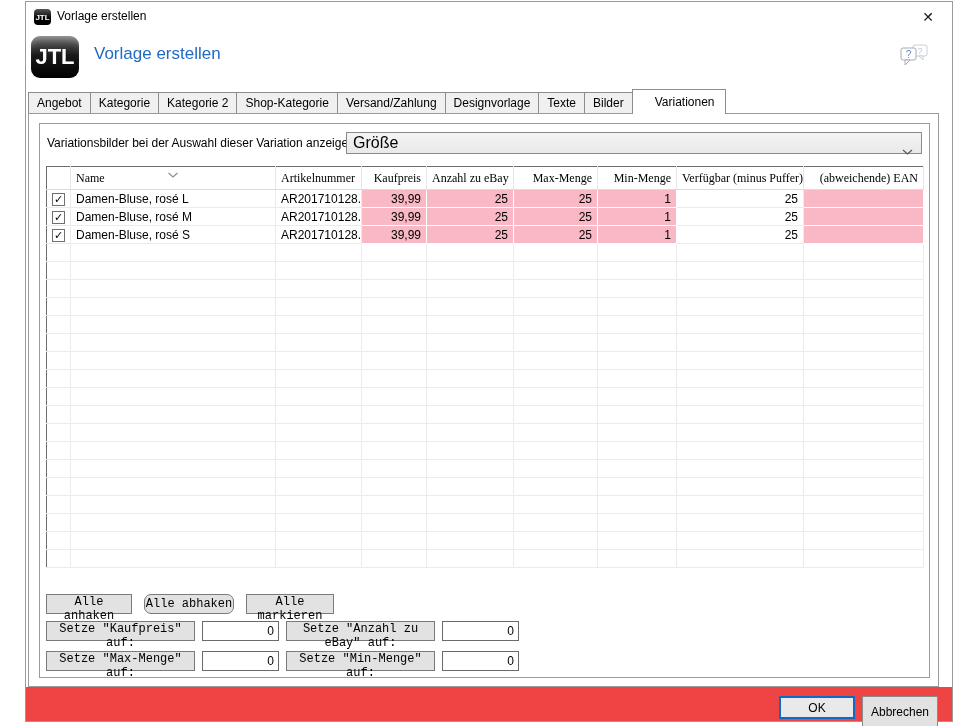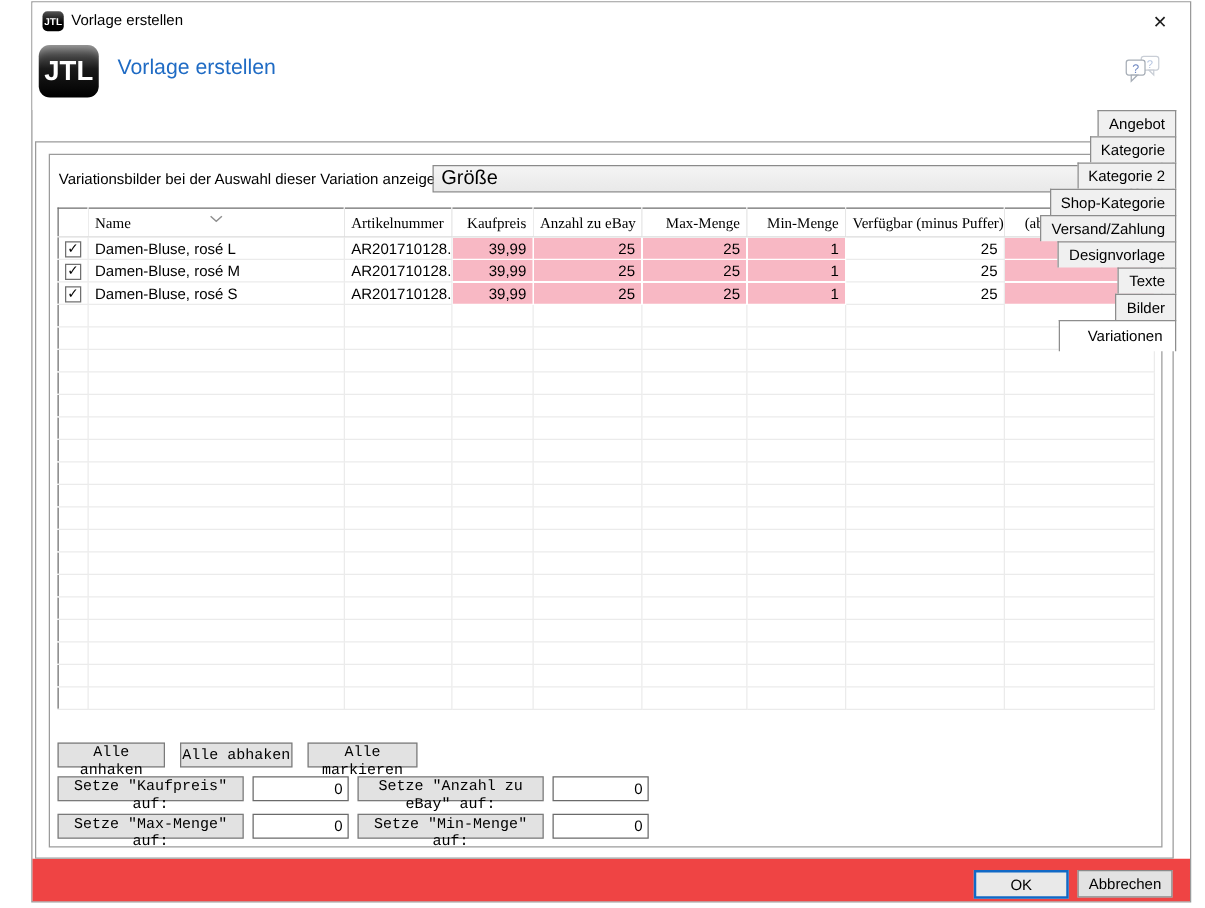--- a/index.html
+++ b/index.html
@@ -21,21 +21,21 @@
   
   .header { position:absolute; left:0; top:30px; width:926px; height:56px; background:#fff; }
   .biglogo { position:absolute; left:5px; top:4px; width:48px; height:42px; border-radius:9px;
              background:linear-gradient(#6b6b6b 0%, #1a1a1a 45%, #000 100%);
              box-shadow:inset 0 8px 7px -5px rgba(255,255,255,.35);
              color:#fff; font-size:22px; font-weight:bold; display:flex; align-items:center; justify-content:center; }
   .headtitle { position:absolute; left:68px; top:12px; font-size:17px; color:#1f6bc4; }
   .helpicon { position:absolute; left:871px; top:10px; width:34px; height:30px; }
 
   
-  .tabs { position:absolute; left:2px; top:86px; width:912px; height:25px; display:flex; align-items:flex-end; z-index:3;flex-direction:column; }
+  .tabs { position:absolute; left:2px; top:86px; width:912px; height:25px; display:flex; align-items:flex-end; z-index:3; }
   .tab { background:#f0f0f0; border:1px solid #8d8d8d; border-bottom:none; font-size:12px; color:#000;
          padding:3px 8px 4px 8px; margin-right:-1px; height:21px; white-space:nowrap; }
   .tab.active { background:#fff; height:25px; padding:5px 10px 6px 22px; margin-bottom:-1px; position:relative; z-index:4; }
 
   
   .tabpage { position:absolute; left:2px; top:111px; width:911px; height:574px; background:#fff; border:1px solid #9b9b9b; z-index:2; }
   .panel { position:absolute; left:10px; top:9px; width:891px; height:555px; background:#fff; border:1px solid #9b9b9b; }
 
   .combolabel { position:absolute; left:7px; top:8px; height:22px; line-height:22px; font-size:12px; color:#000; white-space:nowrap; }
   .combo { position:absolute; left:306px; top:8px; width:576px; height:22px;
@@ -57,35 +57,35 @@
   .cbcell{ text-align:center; padding:0; }
   .cb { display:inline-block; width:13px; height:13px; border:1px solid #707070; background:#fff;
         font-size:11px; line-height:11px; color:#000; vertical-align:middle; }
   .sortglyph { position:absolute; left:50%; top:0px; transform:translateX(-50%); }
 
   
   .actions { position:absolute; left:6px; top:470px; display:flex; }
   .btn { background:#e2e2e2; border:1px solid #7a7a7a; font-size:12px; color:#000;
          font-family:Liberation Mono, monospace; }
   .act { height:20px; margin-right:12px; }
-  .act:nth-child(1){ width:86px; } .act:nth-child(2){ width:90px; } .act:nth-child(3){ width:88px; }
+  .act:nth-child(1){ width:86px; } .act:nth-child(2){ width:90px;border-radius:7px; } .act:nth-child(3){ width:88px; }
 
   
   .bulk { position:absolute; width:235px; height:20px; }
   .b0{ left:6px; top:497px; } .b1{ left:246px; top:497px; }
   .b2{ left:6px; top:527px; } .b3{ left:246px; top:527px; }
   .setbtn { position:absolute; left:0; top:0; width:149px; height:20px; }
   .setinput { position:absolute; left:156px; top:0; width:77px; height:20px; border:1px solid #6a6a6a;
               font-size:12px; text-align:right; padding:0 4px; font-family:"Liberation Sans", sans-serif; }
 
   
   .footer { position:absolute; left:0; top:685px; width:926px; height:34px; background:#ef4444; }
   .okbtn { position:absolute; left:753px; top:9px; width:76px; height:23px; background:#e9e9e9;
            border:2px solid #1169c6; font-size:12px; font-family:"Liberation Sans", sans-serif; }
-  .cancelbtn { position:absolute; left:836px; top:9px; width:76px; height:22px; background:#e2e2e2;
+  .cancelbtn { position:absolute; left:836px; top:9px; width:76px; height:31px; background:#e2e2e2;
                border:1px solid #8a8a8a; font-size:12px; font-family:"Liberation Sans", sans-serif; }
 </style>
 </head>
 <body>
 
 <div class="canvas">
   <div class="window">
 
     <div class="titlebar">
       <div class="minilogo">JTL</div>

